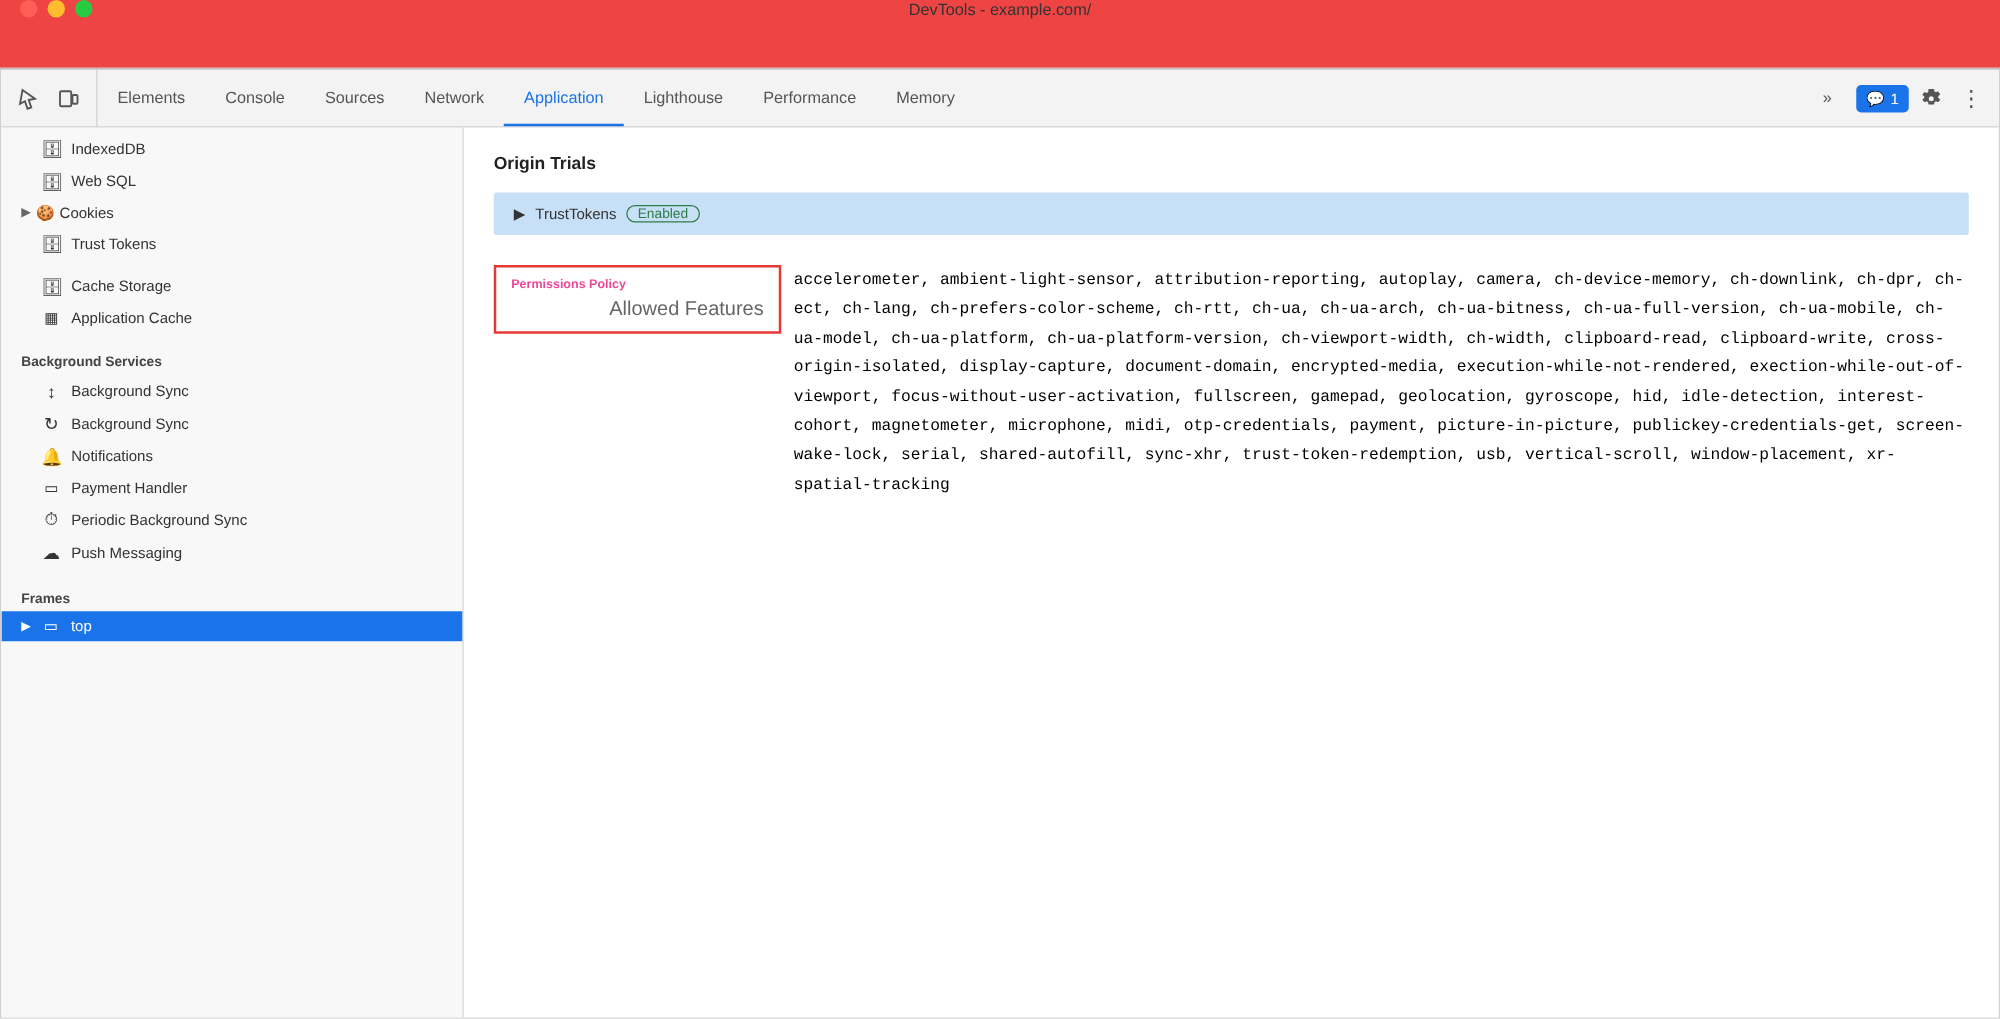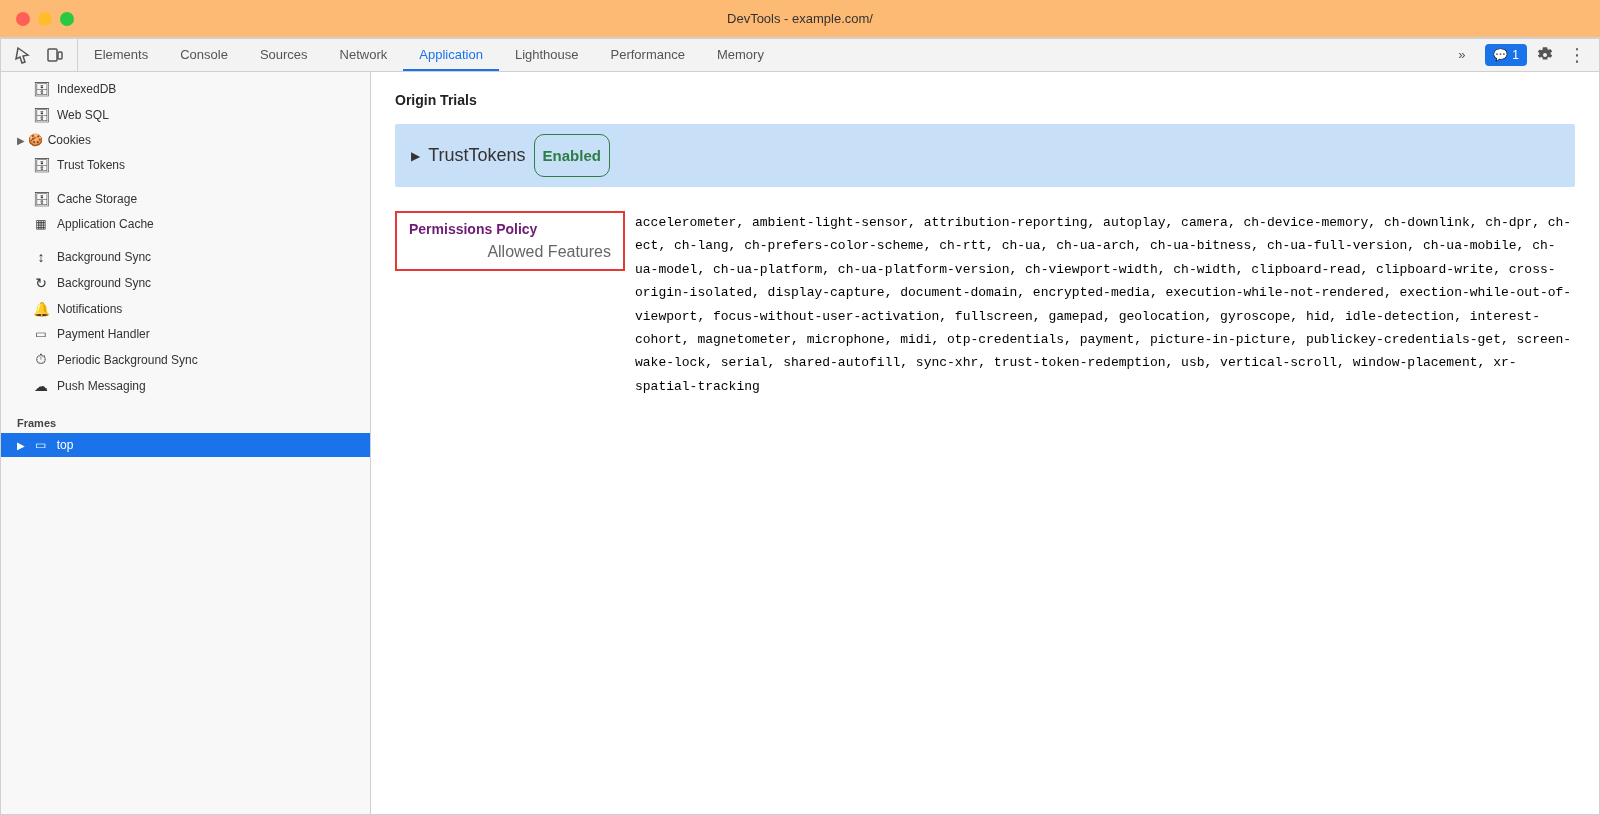--- a/index.html
+++ b/index.html
@@ -9,24 +9,23 @@
       background: #f0f0f0;
       display: flex;
       flex-direction: column;
       width: 1600px;
       height: 815px;
       overflow: hidden;
     }
 
     
     .titlebar {
-      background: #fdba74;
-      height: 38px;
-      display: flex;
-      align-items: center;
+      background: #ef4444;
+      height: 55px;
+      display: flex;
       justify-content: center;
       position: relative;
       border-bottom: 1px solid #d0d0d0;
       flex-shrink: 0;
     }
     .titlebar-title {
       font-size: 13px;
       font-weight: 500;
       color: #333;
     }
@@ -55,21 +54,21 @@
       border: 1px solid #d0d0d0;
       overflow: hidden;
     }
 
     
     .toolbar {
       display: flex;
       align-items: stretch;
       background: #f3f3f3;
       border-bottom: 1px solid #d0d0d0;
-      height: 33px;
+      height: 46px;
       flex-shrink: 0;
     }
     .toolbar-icons {
       display: flex;
       align-items: center;
       padding: 0 8px;
       gap: 4px;
       border-right: 1px solid #d0d0d0;
     }
     .toolbar-icon-btn {
@@ -209,43 +208,43 @@
     .origin-trials-section { margin-bottom: 24px; }
     .trust-tokens-row {
       background: #c8dff8;
       padding: 10px 16px;
       display: flex;
       align-items: center;
       gap: 8px;
       border-radius: 2px;
     }
     .trust-tokens-arrow { color: #333; font-size: 12px; }
-    .trust-tokens-label { font-size: 18px; color: #333; }
+    .trust-tokens-label { font-size: 12px; color: #333; }
     .enabled-badge {
       display: inline-block;
-      padding: 12px 8px;
+      padding: 0 8px;
       border: 1px solid #2d7d46;
       border-radius: 10px;
-      font-size: 15px;
+      font-size: 11px;
       color: #2d7d46;
-      font-weight: 700;
+      font-weight: 400;
     }
 
     
     .permissions-section { margin-bottom: 24px; }
     .permissions-box {
       border: 2px solid #e53935;
       display: inline-block;
       padding: 8px 12px;
       margin-bottom: 8px;
     }
     .permissions-title {
-      font-size: 14px;
+      font-size: 10px;
       font-weight: 700;
-      color: #701a75;
+      color: #ec4899;
     }
     .permissions-label {
       font-size: 16px;
       color: #666;
       text-align: right;
       margin-top: 6px;
     }
 
     .permissions-row {
       display: flex;
@@ -372,20 +371,21 @@
         <span class="si-icon">🗄</span>
         <span>Cache Storage</span>
       </div>
       <div class="sidebar-item">
         <span class="si-icon" style="font-size:12px;">▦</span>
         <span>Application Cache</span>
       </div>
 
       <div style="height:8px;"></div>
 
+      <div class="sidebar-section-title">Background Services</div>
       <div class="sidebar-item">
         <span class="si-icon">↕</span>
         <span>Background Sync</span>
       </div>
       <div class="sidebar-item">
         <span class="si-icon">↻</span>
         <span>Background Sync</span>
       </div>
       <div class="sidebar-item">
         <span class="si-icon">🔔</span>

